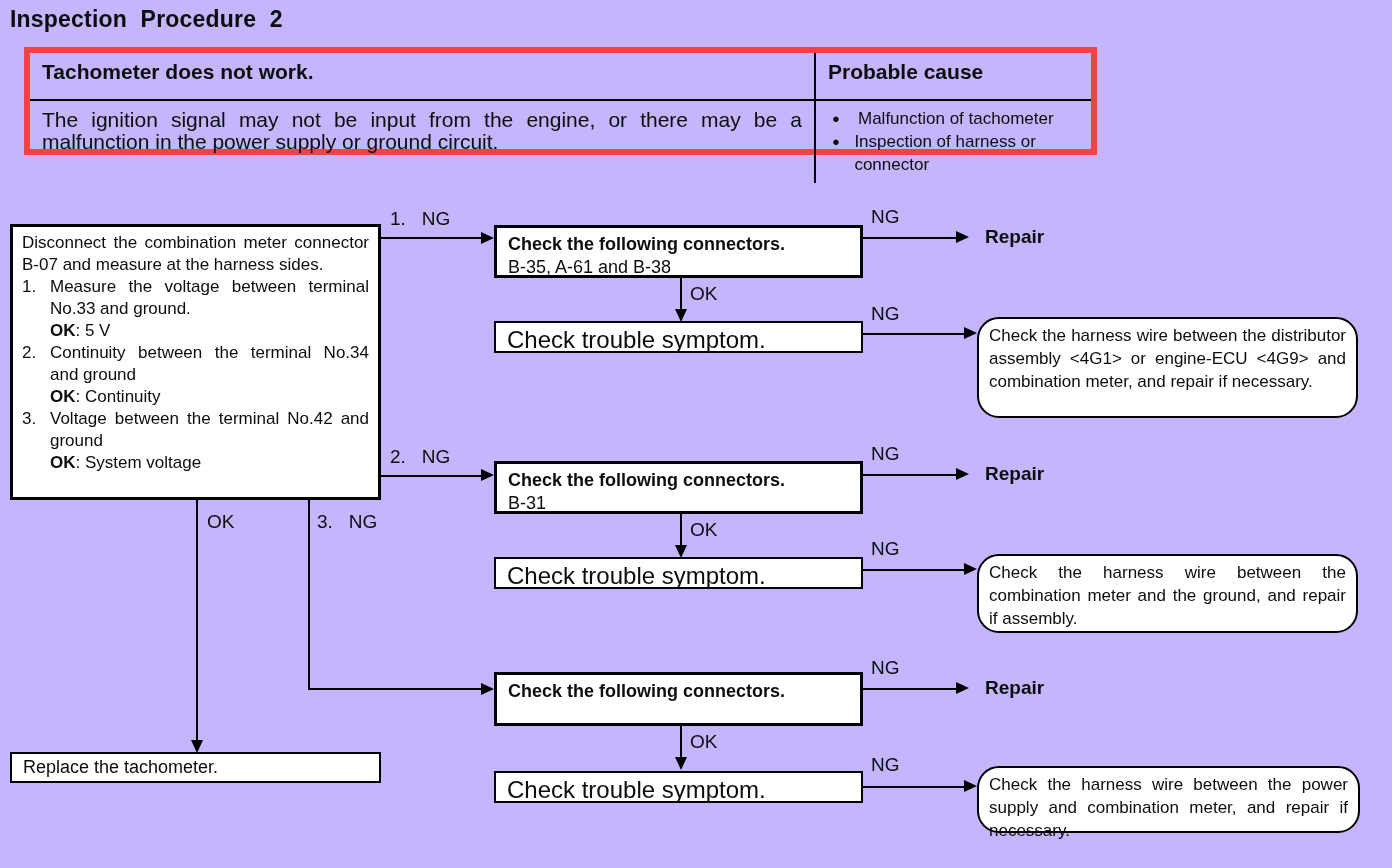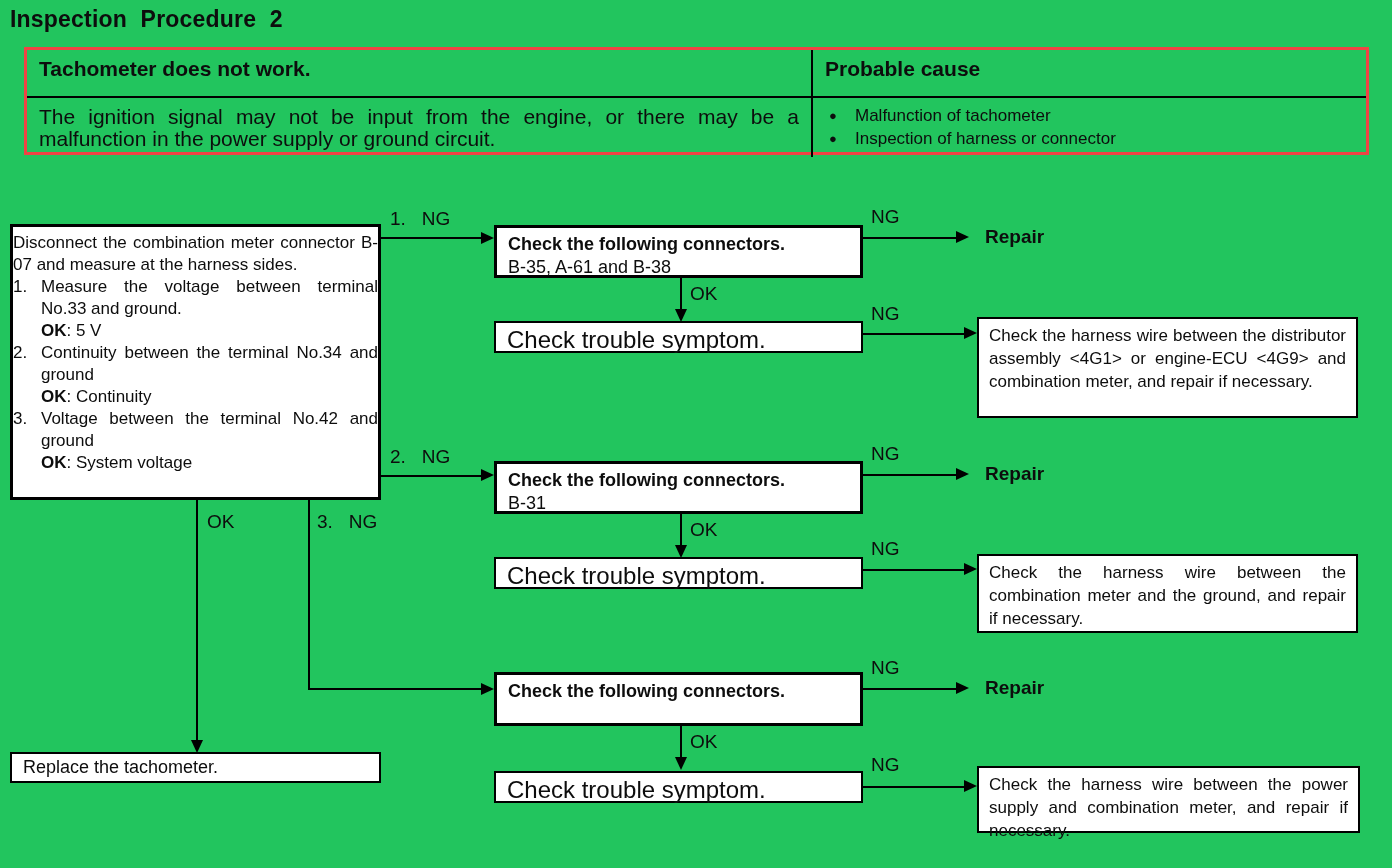--- a/index.html
+++ b/index.html
@@ -1,39 +1,39 @@
 <!DOCTYPE html>
 <html><head>
 <meta charset="utf-8">
 <style>
   * { margin: 0; padding: 0; box-sizing: border-box; }
   html, body { background: #fff; }
   #canvas {
     position: relative;
     width: 1392px;
     height: 868px;
-    background: #22c55e;
+    background: #c4b5fd;
     color: #0d0d0d;
     font-family: "Liberation Sans", "DejaVu Sans", sans-serif;
     overflow: hidden;
   }
   .page-title {
     position: absolute;
     left: 10px; top: 6px;
     font-size: 23px;
     font-weight: bold;
     word-spacing: 7px;
     letter-spacing: .2px;
   }
   
   .sym-table {
     position: absolute;
     left: 24px; top: 47px;
-    width: 1345px; height: 108px;
-    border: 3px solid #ef4444;
+    width: 1073px; height: 108px;
+    border: 6px solid #ef4444;
     display: grid;
     grid-template-columns: 786px 1fr;
     grid-template-rows: 48px 1fr;
   }
   .cell { padding: 7px 12px; }
   .cell.col-l { border-right: 2px solid #000; }
   .cell.row-h { border-bottom: 2px solid #000; font-size: 21px; font-weight: bold; }
   .cell.body-l { font-size: 21px; line-height: 22px; text-align: justify; padding-top: 8px; }
   .cause-item { font-size: 17px; line-height: 23px; display: flex; }
   .bullet { width: 30px; font-size: 13px; line-height: 23px; padding-left: 4px; }
@@ -55,34 +55,34 @@
   .arrow-d {
     position: absolute; width: 0; height: 0;
     border-left: 6px solid transparent;
     border-right: 6px solid transparent;
     border-top: 13px solid #000;
   }
   .edge-label { position: absolute; font-size: 19px; white-space: nowrap; }
   .edge-label .num { margin-right: 16px; }
   .repair-label { position: absolute; font-size: 19px; font-weight: bold; }
   
-  .start-box { padding: 5px 0; font-size: 17px; line-height: 22px; }
+  .start-box { padding: 5px 9px; font-size: 17px; line-height: 22px; }
   .start-box .intro { text-align: justify; }
   .step { display: flex; }
   .step-num { width: 28px; flex: none; }
   .step-body { flex: 1; }
   .step-text { text-align: justify; }
   .okv b { font-weight: bold; }
   
   .conn-box { padding: 5px 11px; font-size: 18px; line-height: 23px; }
   .conn-box .t { font-weight: bold; }
   
   .symp-box { padding: 3px 11px; font-size: 24px; }
   
-  .res-box { padding: 5px 10px; font-size: 17px; line-height: 23px; text-align: justify; }
+  .res-box { padding: 5px 10px; font-size: 17px; line-height: 23px; text-align: justify; border-radius: 22px; }
   
   .repl-box { padding: 3px 11px; font-size: 18px; }
 </style>
 </head>
 <body>
 
 <div id="canvas">
 
   <div class="page-title">Inspection Procedure 2</div>
 
@@ -174,21 +174,21 @@
   <div class="vline" style="left:680px; top:514px; height:34px;"></div>
   <div class="edge-label" style="left:690px; top:519px;">OK</div>
   <div class="arrow-d" style="left:675px; top:545px;"></div>
 
   <div class="fc-box symp-box" style="left:494px; top:557px; width:369px; height:32px;">Check trouble symptom.</div>
 
   <div class="edge-label" style="left:871px; top:538px;">NG</div>
   <div class="hline" style="left:863px; top:569px; width:102px;"></div>
   <div class="arrow-r" style="left:964px; top:563px;"></div>
 
-  <div class="fc-box res-box" style="left:977px; top:554px; width:381px; height:79px;">Check the harness wire between the combination meter and the ground, and repair if necessary.</div>
+  <div class="fc-box res-box" style="left:977px; top:554px; width:381px; height:79px;">Check the harness wire between the combination meter and the ground, and repair if assembly.</div>
 
   <div class="vline" style="left:196px; top:500px; height:242px;"></div>
   <div class="edge-label" style="left:207px; top:511px;">OK</div>
   <div class="arrow-d" style="left:191px; top:740px;"></div>
   <div class="fc-box repl-box" style="left:10px; top:752px; width:371px; height:31px;">Replace the tachometer.</div>
 
   <div class="vline" style="left:308px; top:500px; height:190px;"></div>
   <div class="edge-label" style="left:317px; top:511px;">
     <span class="num">3.</span><span>NG</span>
   </div>

